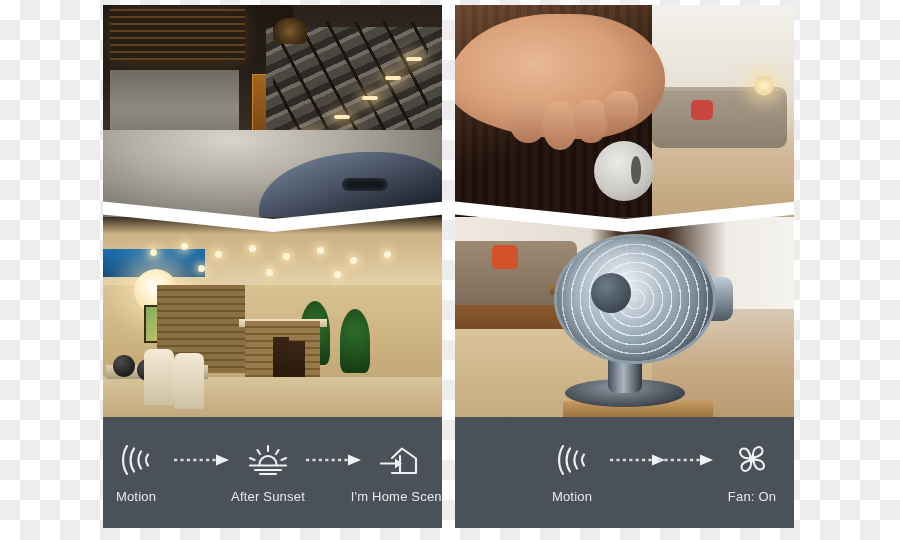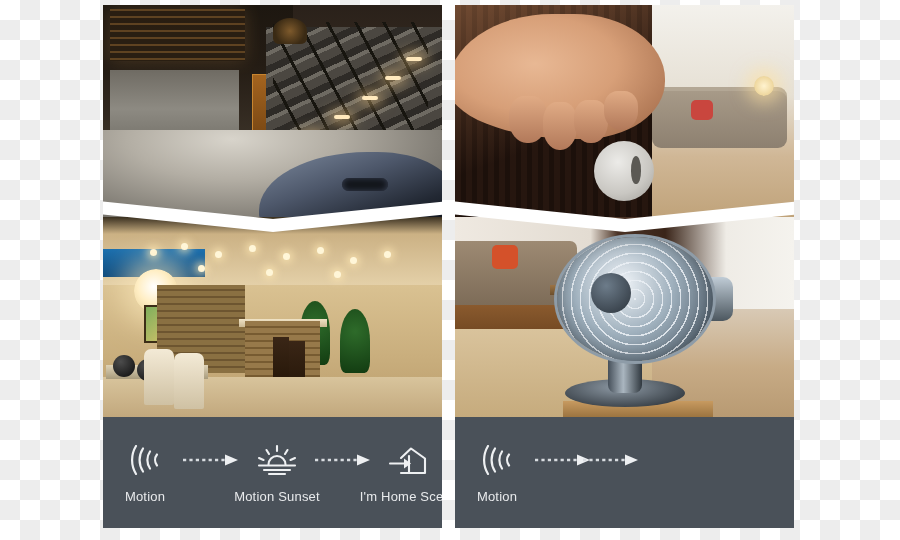--- a/index.html
+++ b/index.html
@@ -155,21 +155,21 @@
     background:linear-gradient(90deg,#46505a,#aab6c0 45%,#30383f);}
   .p4 .fanbase{position:absolute;left:50%;bottom:5%;width:120px;height:28px;
     margin-left:-60px;border-radius:50%;
     background:radial-gradient(ellipse at 45% 30%,#8d99a4,#20262c);}
   .p4 .fanmotor{position:absolute;left:66%;top:30%;width:54px;height:44px;border-radius:10px;
     background:linear-gradient(180deg,#c0ccd6,#4c575f);}
 
   
   .autobar{
     height:111px;background:#4a5159;
-    display:flex;align-items:center;justify-content:flex-start;
+    display:flex;align-items:center;justify-content:flex-end;
     padding-bottom:2px;box-sizing:border-box;
   }
   .flow{display:flex;align-items:flex-start;justify-content:center;}
   .step{display:flex;flex-direction:column;align-items:center;width:84px;}
   .step .glyph{height:40px;display:flex;align-items:center;justify-content:center;}
   .step .caption{
     margin-top:9px;color:#e8eaec;font-size:13px;letter-spacing:.2px;
     white-space:nowrap;text-align:center;
   }
   .arrow{display:flex;align-items:center;height:40px;margin:0 -6px;}
@@ -278,21 +278,21 @@
                 <line x1="11.5" y1="6" x2="14" y2="10"></line>
                 <line x1="32.5" y1="6" x2="30" y2="10"></line>
                 <line x1="4" y1="14" x2="8.5" y2="16"></line>
                 <line x1="40" y1="14" x2="35.5" y2="16"></line>
                 <line x1="4" y1="21.5" x2="40" y2="21.5"></line>
                 <line x1="9" y1="26" x2="35" y2="26"></line>
                 <line x1="14" y1="30" x2="30" y2="30"></line>
               </g>
             </svg>
           </div>
-          <div class="caption">Motion Sunset</div>
+          <div class="caption">After Sunset</div>
         </div>
 
         <div class="arrow">
           <svg width="60" height="14" viewBox="0 0 60 14">
             <line x1="2" y1="7" x2="44" y2="7" stroke="#d9dde1" stroke-width="2.4" stroke-dasharray="3.2 3.2" stroke-linecap="butt"></line>
             <polygon points="44,1.5 57,7 44,12.5" fill="#eef0f2"></polygon>
           </svg>
         </div>
 
         <div class="step">
@@ -385,18 +385,32 @@
         </div>
 
 
         <div class="arrow">
           <svg width="60" height="14" viewBox="0 0 60 14">
             <line x1="2" y1="7" x2="44" y2="7" stroke="#d9dde1" stroke-width="2.4" stroke-dasharray="3.2 3.2" stroke-linecap="butt"></line>
             <polygon points="44,1.5 57,7 44,12.5" fill="#eef0f2"></polygon>
           </svg>
         </div>
 
+        <div class="step">
+          <div class="glyph">
+            <svg class="ico" width="40" height="36" viewBox="0 0 40 36">
+              <g fill="none" stroke="#eef0f2" stroke-width="2" stroke-linejoin="round">
+                <path d="M19 16c-1.5-5.5-3-9.5-7-9.5-3.2 0-4.6 2.6-3.6 5.3C9.6 15 14 16.5 19 16z"></path>
+                <path d="M21 16c5.5-1.5 9.5-3 9.5-7 0-3.2-2.6-4.6-5.3-3.6C22 6.6 20.5 11 21 16z"></path>
+                <path d="M21 18c1.5 5.5 3 9.5 7 9.5 3.2 0 4.6-2.6 3.6-5.3C30.4 19 26 17.5 21 18z"></path>
+                <path d="M19 18c-5.5 1.5-9.5 3-9.5 7 0 3.2 2.6 4.6 5.3 3.6C18 27.4 19.5 23 19 18z"></path>
+              </g>
+              <circle cx="20" cy="17" r="3.6" fill="#eef0f2"></circle>
+            </svg>
+          </div>
+          <div class="caption">Fan: On</div>
+        </div>
 
       </div>
     </div>
   </div>
 
 </div>
 
 </body></html>

